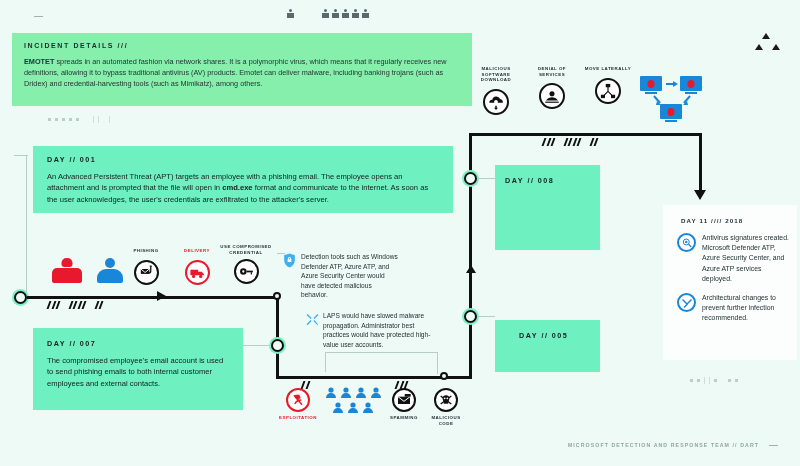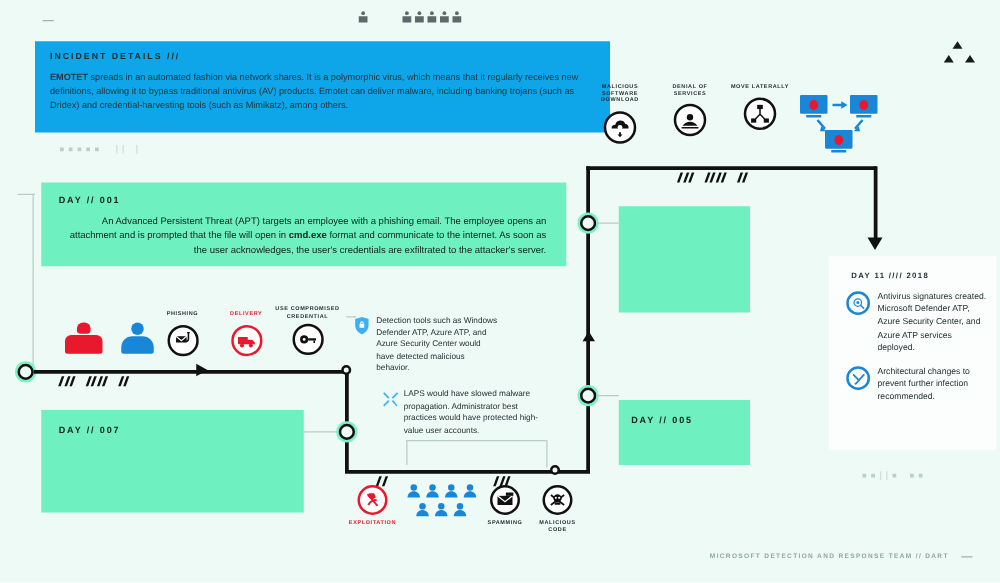--- a/index.html
+++ b/index.html
@@ -13,44 +13,44 @@
   .glyph{width:7px;height:10px;margin-right:3px;position:relative;opacity:.75;}
   .glyph:before{content:"";position:absolute;left:2px;top:0;width:3px;height:3px;background:#2b3a3a;border-radius:50%;}
   .glyph:after{content:"";position:absolute;left:0;top:4px;width:7px;height:5px;background:#2b3a3a;}
   .tri{width:0;height:0;border-left:4px solid transparent;border-right:4px solid transparent;border-bottom:6px solid #1a1a1a;}
   .dash{width:9px;height:1px;background:#9fb3ad;}
   .microdots{display:flex;align-items:center;gap:4px;}
   .microdots i{display:block;width:3px;height:3px;background:#b9cfc9;}
   .microdots i.bar{width:1px;height:7px;background:#cfe0dc;}
 
   
-  .incident{position:absolute;left:28px;top:33px;width:460px;height:73px;background:#0ea5e9;}
+  .incident{position:absolute;left:12px;top:33px;width:460px;height:73px;background:#86efac;}
   .incident-title{font-size:7px;font-weight:bold;letter-spacing:1.6px;color:#1c2b2b;padding:9px 0 0 12px;}
   .incident-body{font-size:7.3px;line-height:11.2px;color:#263434;padding:7px 14px 0 12px;text-align:left;}
   .incident-body b{font-weight:bold;}
 
   .mint{background:#6ff0c0;position:absolute;}
   .day-label{font-size:7.2px;font-weight:bold;letter-spacing:1.5px;color:#10201c;}
-  .day-body{font-size:7.6px;line-height:11.4px;color:#11201d;text-align:right;}
+  .day-body{font-size:7.6px;line-height:11.4px;color:#11201d;}
   .day-body b{font-weight:bold;}
 
   #day001{left:33px;top:146px;width:420px;height:67px;}
   #day001 .day-label{padding:9px 0 0 14px;}
   #day001 .day-body{padding:7px 16px 0 14px;}
 
   #day004{left:33px;top:328px;width:210px;height:82px;}
   #day004 .day-label{padding:11px 0 0 14px;}
   #day004 .day-body{padding:7px 12px 0 14px;}
 
   #day008{left:495px;top:165px;width:105px;height:85px;}
   #day008 .day-label{padding:11px 0 0 10px;}
   #day008 .day-body{padding:6px 8px 0 10px;}
 
   #day005{left:495px;top:320px;width:105px;height:52px;}
-  #day005 .day-label{padding:11px 0 0 10px;}
+  #day005 .day-label{padding:11px 0 0 24px;}
   #day005 .day-body{padding:6px 8px 0 10px;}
 
   #remediation{position:absolute;left:663px;top:205px;width:134px;height:155px;background:#fbfefd;}
   #remediation .rtitle{font-size:6.2px;font-weight:bold;letter-spacing:1.1px;color:#1c2b2b;padding:12px 0 0 18px;}
   .rnote{display:flex;gap:6px;padding:9px 8px 0 14px;}
   .rnote .rtext{font-size:6.9px;line-height:10.2px;color:#253232;}
 
   
   .line{position:absolute;background:#111111;}
   .hline{height:2.5px;}
@@ -190,20 +190,21 @@
   <div class="mint" id="day001">
     <div class="day-label">DAY // 001</div>
     <div class="day-body"><span>An Advanced Persistent Threat (APT) targets an employee with a phishing email. The employee opens an attachment and is prompted that the file will open in </span><b>cmd.exe</b><span> format and communicate to the internet. As soon as the user acknowledges, the user's credentials are exfiltrated to the attacker's server.</span></div>
   </div>
 
   <div class="abs thin vline" style="left:26px;top:155px;height:140px;width:1px;"></div>
   <div class="abs thin hline" style="left:14px;top:155px;width:14px;height:1px;"></div>
 
   <div class="mint" id="day004">
     <div class="day-label">DAY // 007</div>
+    <div class="day-body">The compromised employee's email account is used to send phishing emails to both internal customer employees and external contacts.</div>
   </div>
   <div class="abs thin hline" style="left:243px;top:345px;width:34px;height:1px;"></div>
 
   <div class="icoblock" style="left:49px;top:258px;width:36px;">
     <div class="person" style="width:30px;height:26px;">
       <div class="head" style="width:11px;height:9px;background:#e8192c;border-radius:5px 5px 3px 3px;"></div>
       <div class="body" style="top:10px;width:30px;height:15px;background:#e8192c;border-radius:5px 5px 2px 2px;"></div>
     </div>
   </div>
   <div class="icoblock" style="left:92px;top:258px;width:36px;">
@@ -302,20 +303,21 @@
       <i></i>
   </div>
 
   <div class="line vline" style="left:699px;top:133px;height:60px;"></div>
   <div class="arrow-d" style="left:694px;top:190px;"></div>
 
   <div class="abs thin hline" style="left:477px;top:178px;width:18px;height:1px;"></div>
   <div class="abs thin hline" style="left:477px;top:316px;width:18px;height:1px;"></div>
 
   <div class="mint" id="day008">
+    <div class="day-label">DAY // 008</div>
   </div>
   <div class="mint" id="day005">
     <div class="day-label">DAY // 005</div>
   </div>
 
   <div class="abs" style="left:283px;top:253px;width:26px;">
     <svg width="13" height="15" viewBox="0 0 24 28">
       <path d="M12 1l10 3v9c0 7-5 12-10 14C7 25 2 20 2 13V4z" fill="#3fb0ef"></path>
       <path d="M12 7.5a2.6 2.6 0 012.6 2.6v1.4h.9v5.5H8.5v-5.5h.9v-1.4A2.6 2.6 0 0112 7.5zm0 1.6a1 1 0 00-1 1v1.4h2v-1.4a1 1 0 00-1-1z" fill="#fff"></path>
     </svg>

